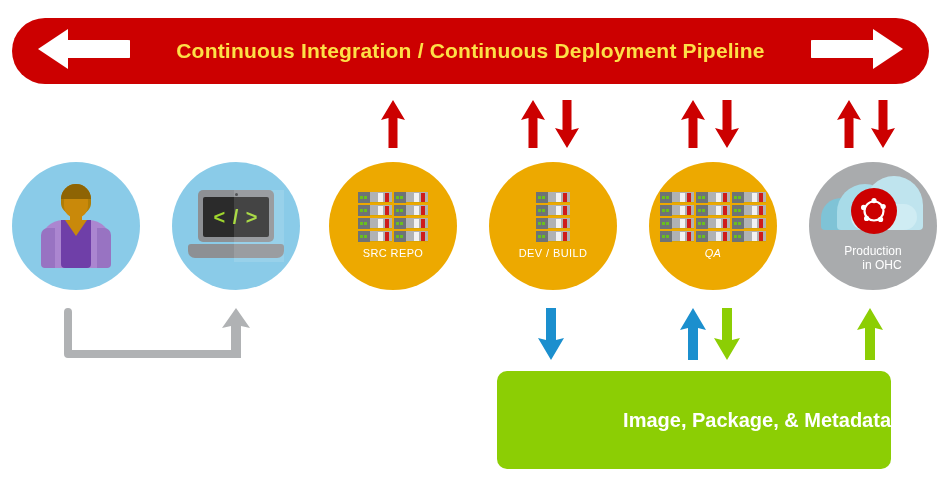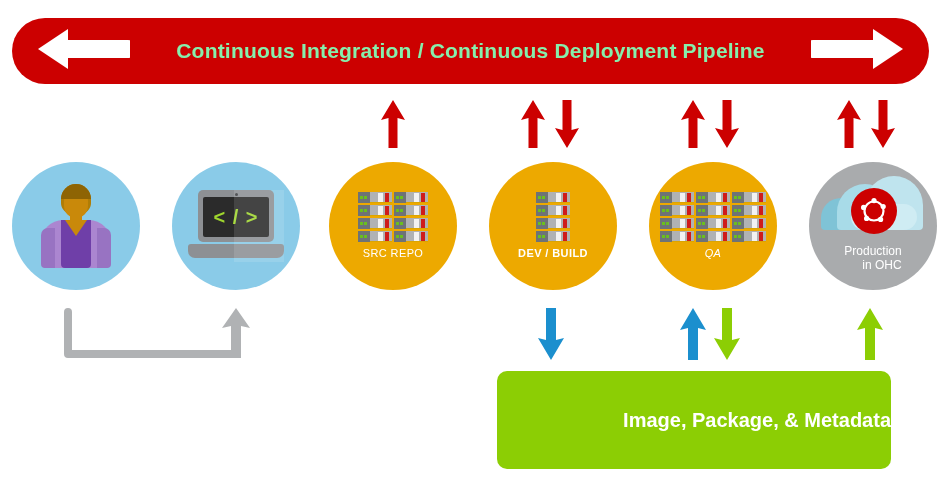--- a/index.html
+++ b/index.html
@@ -13,21 +13,21 @@
   #canvas{position:relative;width:941px;height:500px;}
 
   
   .banner{
     position:absolute;left:12px;top:18px;width:917px;height:66px;
     background:var(--red);
     border-radius:33px;
     display:flex;align-items:center;justify-content:center;
   }
   .banner-title{
-    color:#86efac;font-size:21px;font-weight:bold;
+    color:#fde047;font-size:21px;font-weight:bold;
     letter-spacing:.2px;white-space:nowrap;text-align:right;
   }
   .banner-arrow{position:absolute;top:50%;transform:translateY(-50%);}
   .banner-arrow.left{left:26px;}
   .banner-arrow.right{right:26px;}
 
   
   .node{
     position:absolute;width:128px;height:128px;border-radius:50%;
     display:flex;flex-direction:column;align-items:center;justify-content:center;
@@ -280,21 +280,21 @@
               <div class="led2"></div>
               <div class="slotw"></div>
               <div class="slotr"></div>
             </div>
         </div>
       </div>
     </div>
     <div class="node-label">SRC REPO</div>
   </div>
 
-  <div class="node" style="left:489px;top:162px;background:var(--orange);font-weight:bold;">
+  <div class="node" style="left:489px;top:162px;background:var(--orange);">
     <div class="art">
       <div class="rack">
         <div class="rack-col">
           <div class="rack-unit">
               <div class="bay"></div>
               <div class="led"></div>
               <div class="led2"></div>
               <div class="slotw"></div>
               <div class="slotr"></div>
             </div>

